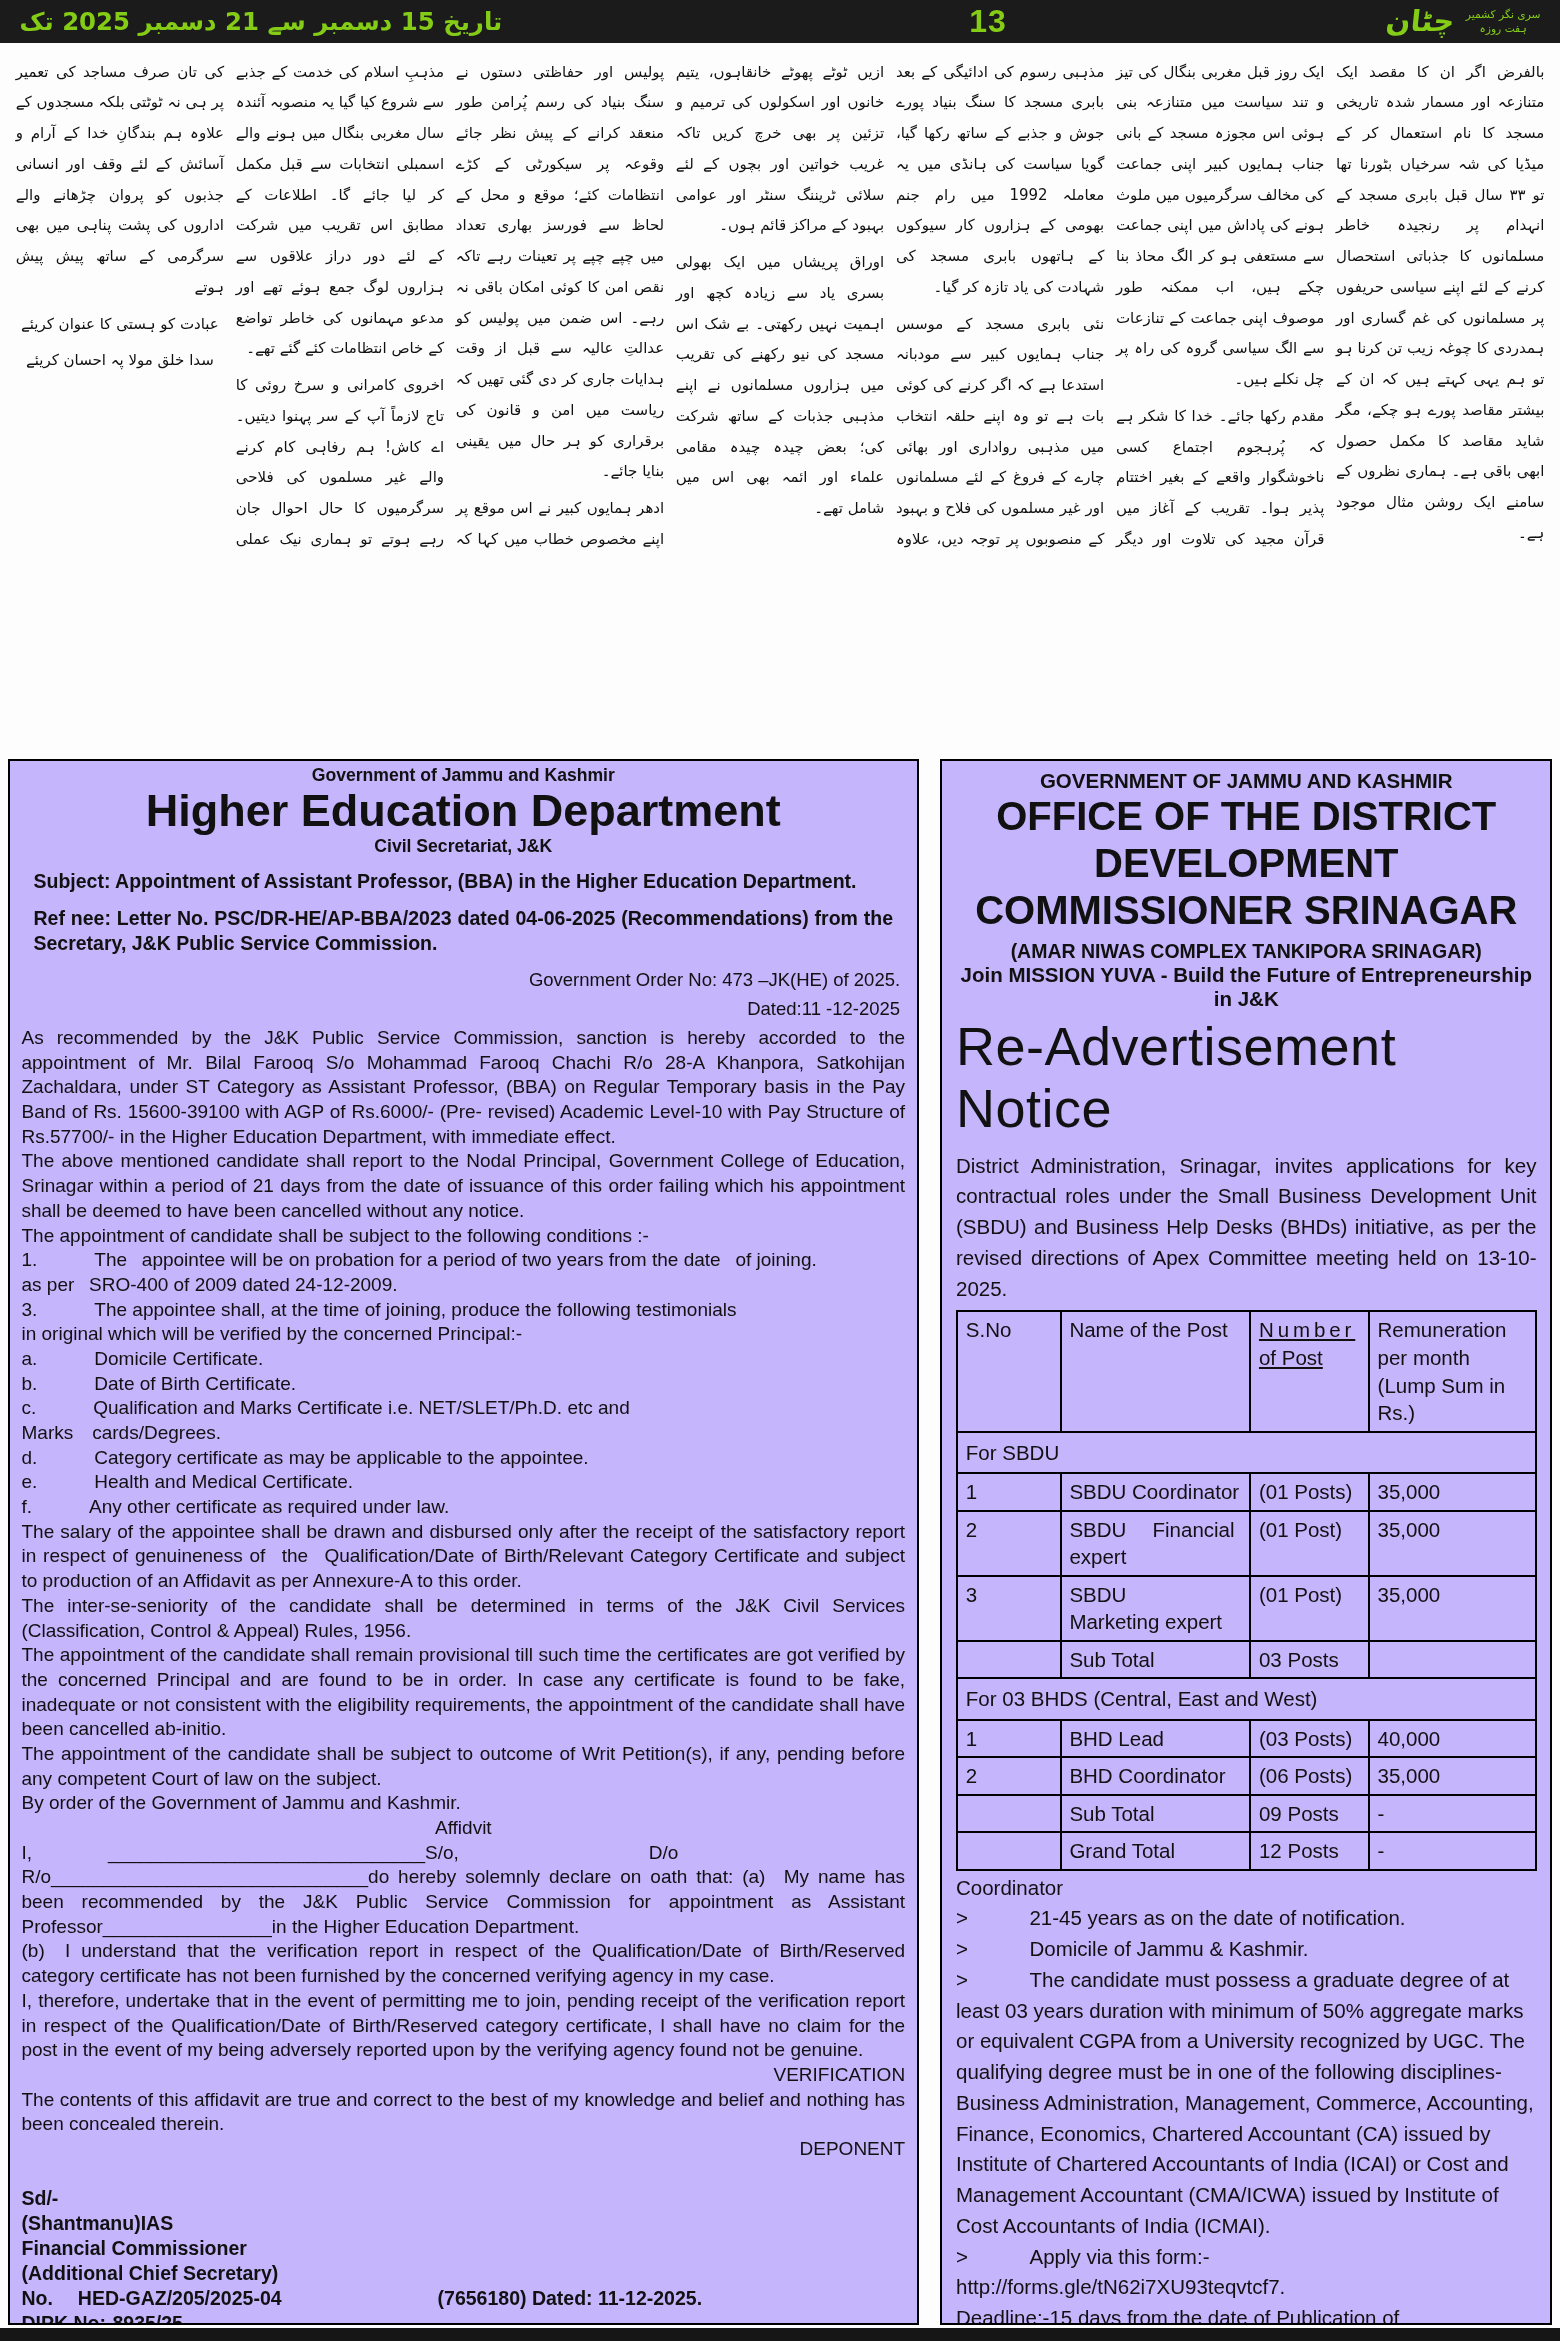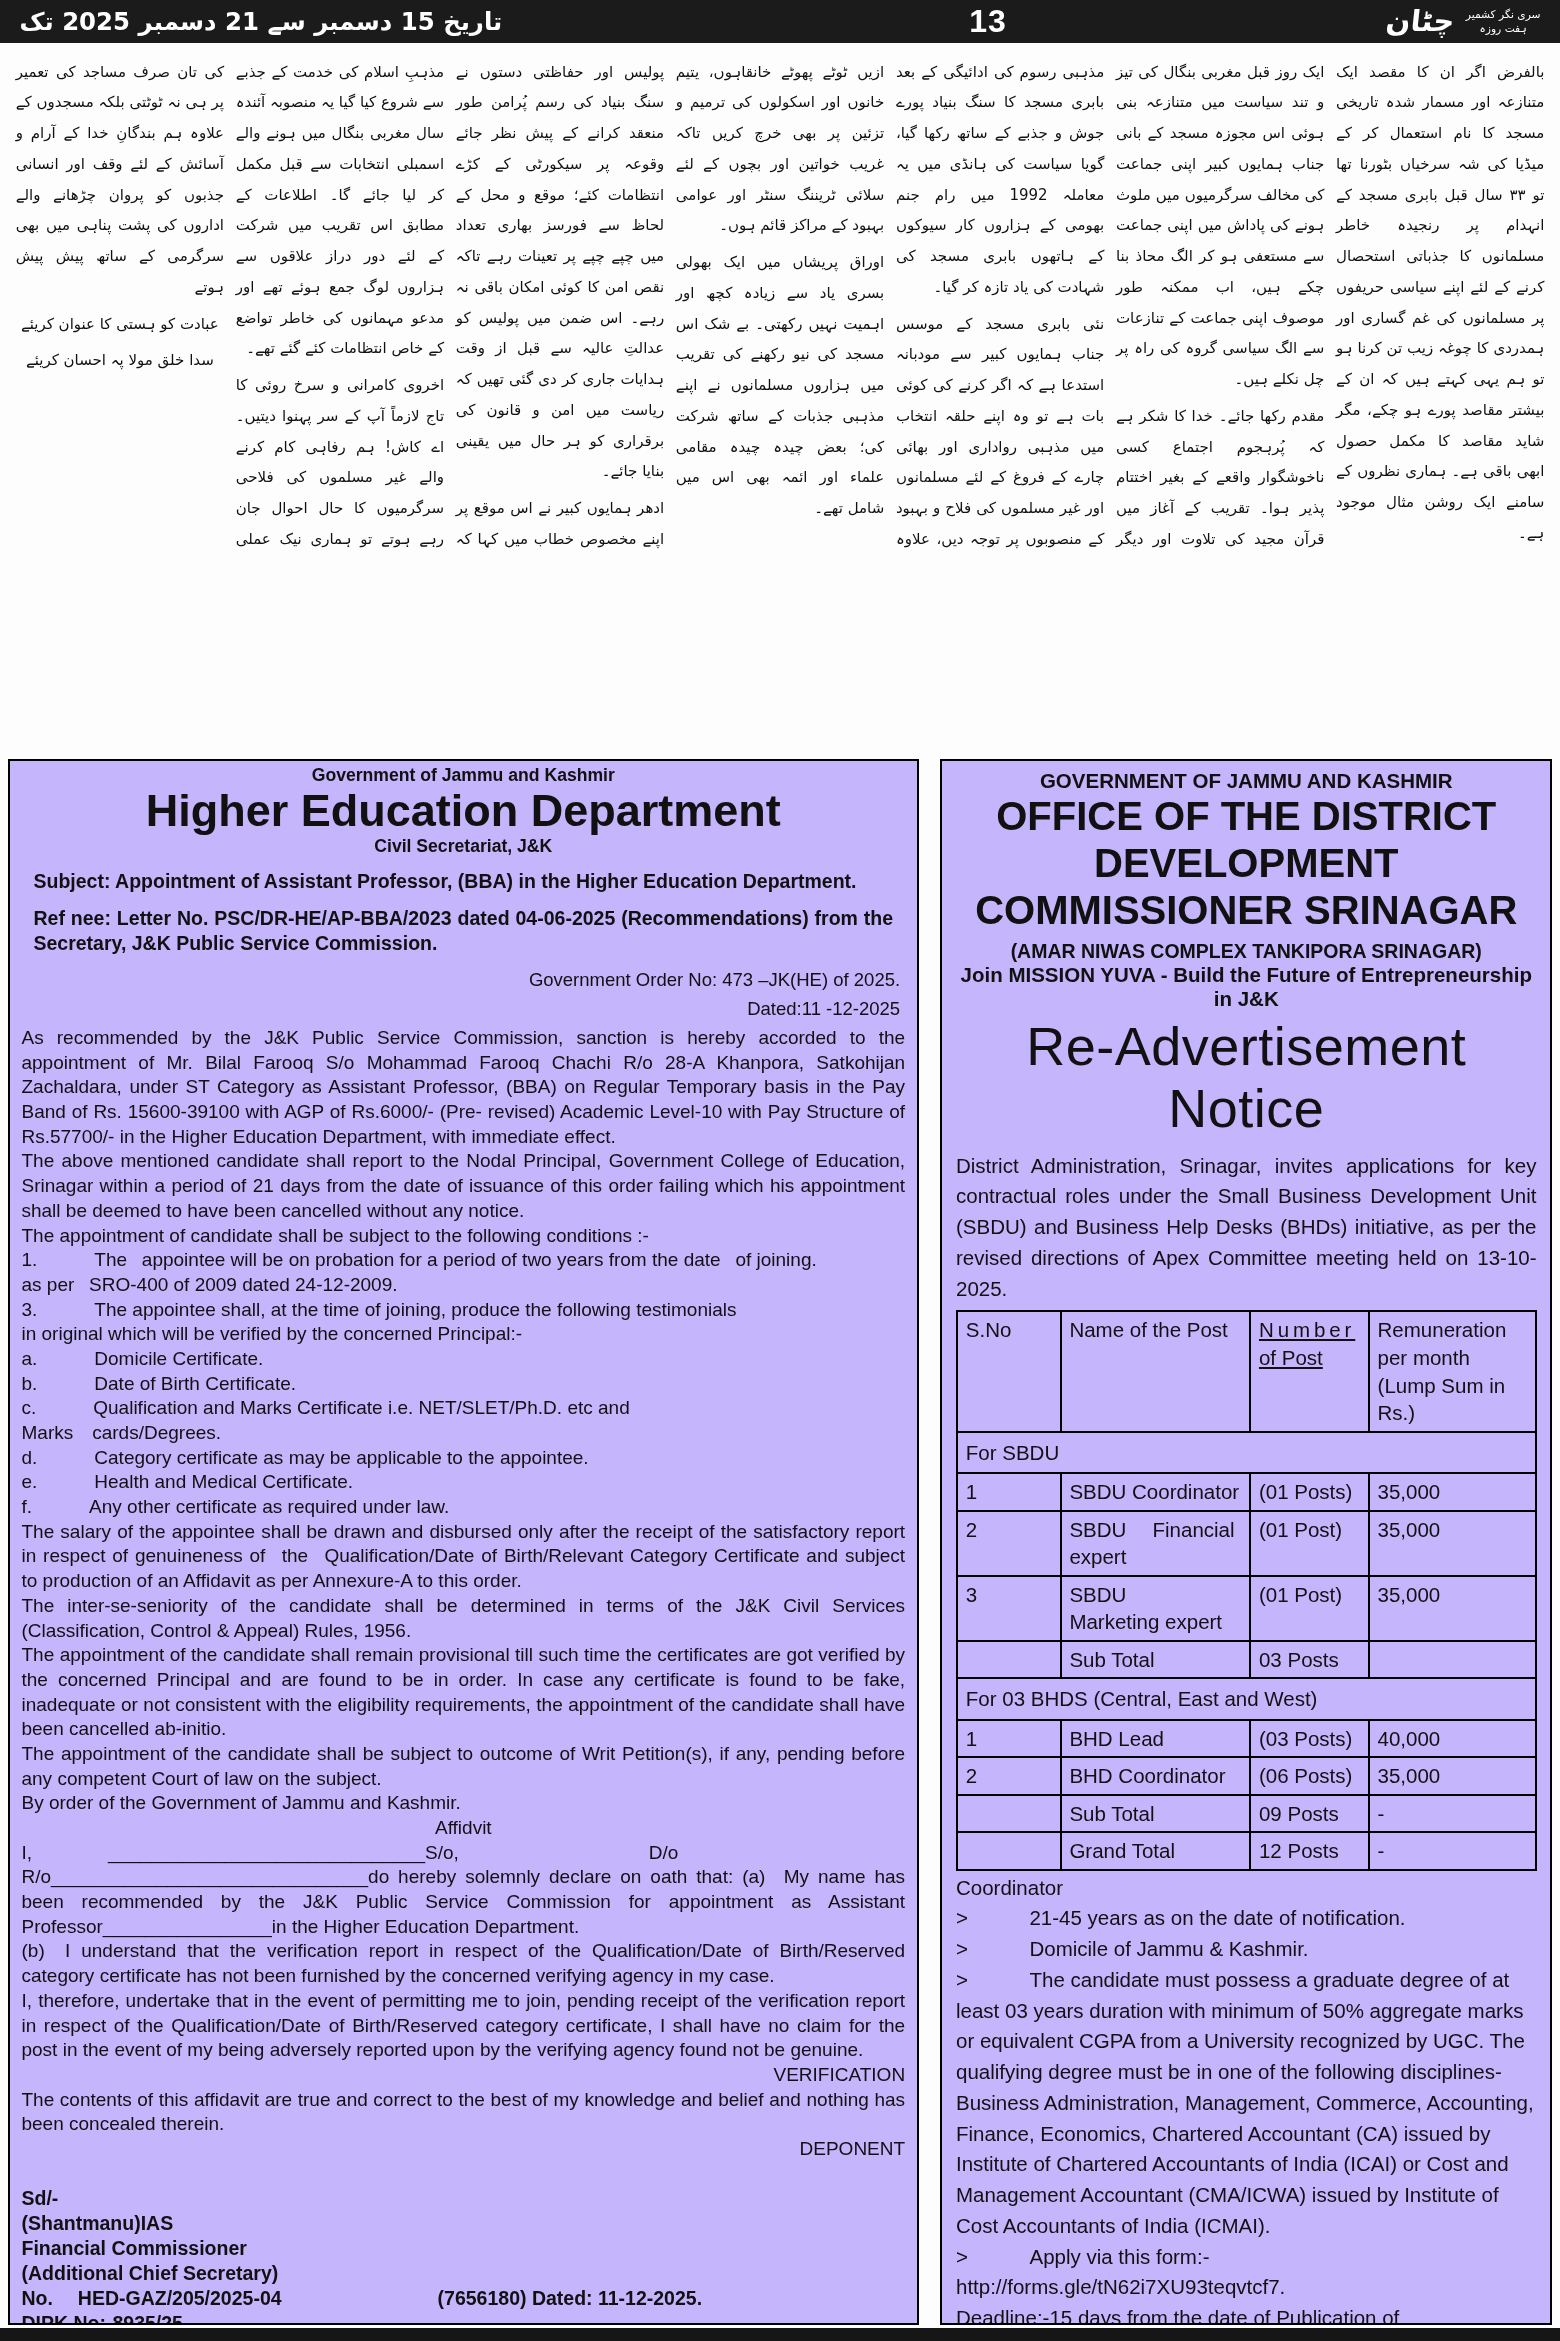--- a/index.html
+++ b/index.html
@@ -1,20 +1,20 @@
 <!DOCTYPE html>
 <html><head>
 <meta charset="utf-8">
 <style>
   html,body{margin:0;padding:0;background:#e8e8e8;}
   .page{position:relative;width:1560px;height:2342px;background:#fdfdfd;color:#111;
         font-family:"Liberation Sans",sans-serif;overflow:hidden;margin:0 auto;}
   
   .masthead{background:#1b1b1b;height:43px;display:flex;align-items:center;
-            justify-content:space-between;color:#ffffff;padding:0 19.5px;box-sizing:border-box;}
+            justify-content:space-between;color:#84cc16;padding:0 19.5px;box-sizing:border-box;}
   .mh-date{direction:rtl;font-family:"DejaVu Sans",sans-serif;font-weight:bold;font-size:24.4px;}
   .mh-page{font-weight:bold;font-size:32px;letter-spacing:1px;margin-left:88px;}
   .mh-logo{display:flex;align-items:center;gap:11.7px;direction:rtl;}
   .mh-logo-name{font-family:"DejaVu Sans",sans-serif;font-size:29px;font-weight:bold;
                 transform:skewX(-6deg);line-height:1;}
   .mh-logo-meta{display:flex;flex-direction:column;align-items:center;font-family:"DejaVu Sans",sans-serif;
                 font-size:10.7px;line-height:1.3;}
   
   .urdu-band{direction:rtl;height:708px;box-sizing:border-box;padding:13.7px 15.6px 0;
              column-count:7;column-gap:11.7px;font-family:"DejaVu Sans",sans-serif;
@@ -35,21 +35,21 @@
   .ln-body p{font-size:19px;line-height:1.3;text-align:justify;margin:0;}
   .ln-body p.ln-center{text-align:center;}
   .ln-body p.ln-right{text-align:right;}
   .ln-body p.ln-gap{min-height:24.4px;}
   .ln-sig{font-weight:bold;font-size:19.5px;line-height:1.28;margin:0;}
   
   .rn-gov{text-align:center;font-weight:bold;font-size:20.5px;margin:0;}
   .rn-title{text-align:center;font-weight:bold;font-size:40px;line-height:1.18;margin:0;}
   .rn-amar{text-align:center;font-weight:bold;font-size:19.5px;margin:5.9px 0 0;}
   .rn-join{text-align:center;font-weight:bold;font-size:20.5px;margin:0;}
-  .rn-readv{text-align:center;font-size:54px;font-weight:400;margin:3.9px 0 11.7px;letter-spacing:0.5px;}
+  .rn-readv{text-align:left;font-size:54px;font-weight:400;margin:3.9px 0 11.7px;letter-spacing:0.5px;}
   .rn-p{font-size:20.5px;line-height:1.5;text-align:justify;margin:0;}
   .rn-table{border-collapse:collapse;width:100%;margin:5.9px 0 2px;}
   .rn-table th,.rn-table td{border:2.4px solid #000;font-size:20.5px;font-weight:normal;
        text-align:left;vertical-align:top;padding:3.9px 7.8px;line-height:1.35;}
   .rn-table .spaced{letter-spacing:3.9px;}
   .rn-table .sec td{padding:5.9px 7.8px;}
   .col-sno{width:86px;}.col-name{width:172px;}.col-num{width:101px;text-decoration:underline;}
   .rn-elig{font-size:20.5px;line-height:1.5;margin:0;}
   .bottom-bar{position:absolute;left:0;bottom:0;width:100%;height:13.7px;background:#161616;}
 </style>

